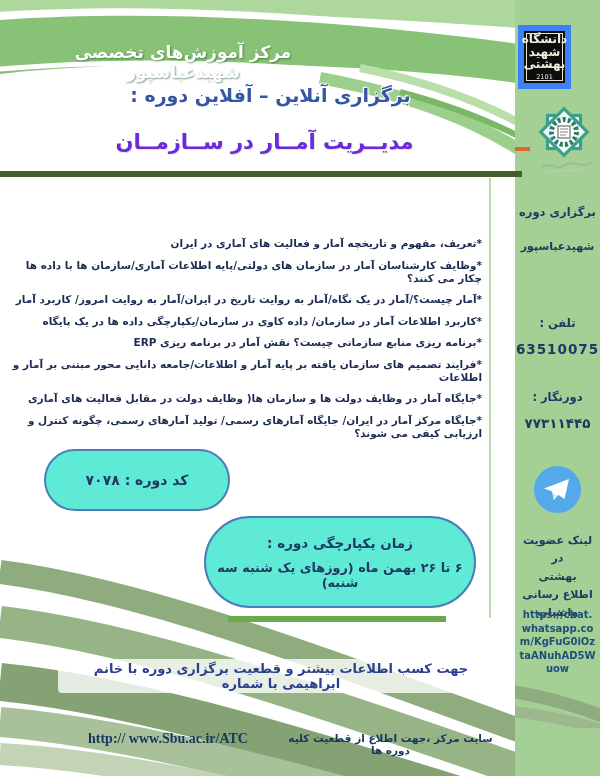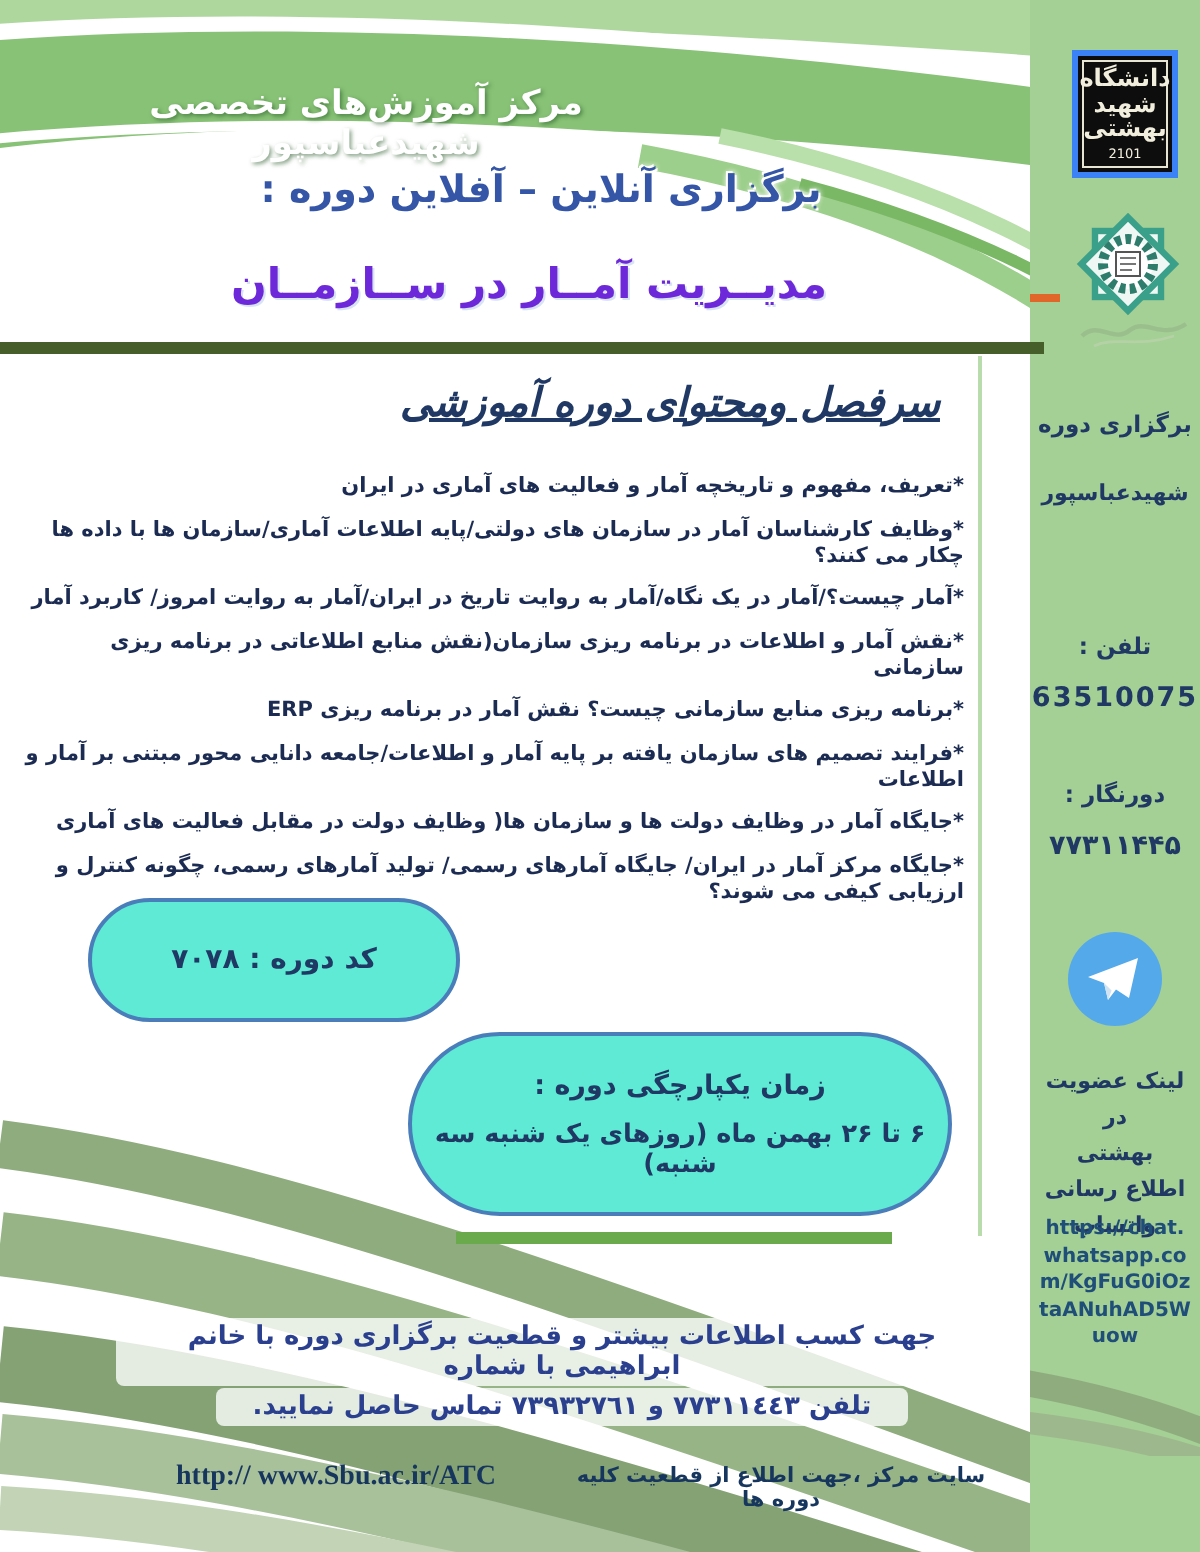--- a/index.html
+++ b/index.html
@@ -12,22 +12,22 @@
   .abs{position:absolute;}
 
   
   .header-waves{left:0;top:0;width:600px;height:200px;z-index:1;}
   .footer-waves{left:0;top:546px;width:600px;height:230px;z-index:1;}
 
   
   .sidebar{left:515px;top:0;width:85px;height:776px;background:#a4cf95;z-index:2;}
   .sidebar .txt{position:absolute;left:0;width:85px;text-align:center;color:#203864;direction:rtl;}
   .uni-logo{
-    position:absolute;left:21px;top:25px;width:53px;height:64px;
-    background:#0d0d0d;border:3px solid #3b82f6;box-sizing:border-box;
+    position:absolute;left:3px;top:25px;width:53px;height:64px;
+    background:#0d0d0d;border:6px solid #3b82f6;box-sizing:border-box;
     display:flex;flex-direction:column;align-items:center;justify-content:center;
     box-shadow:inset 0 0 0 2px #0d0d0d, inset 0 0 0 3px #e8e4d4;
     z-index:3;
   }
   .uni-logo .uni-name{
     color:#f2eedd;font-weight:bold;font-size:12px;line-height:1.05;
     width:52px;text-align:center;direction:rtl;
   }
   .uni-logo .uni-year{color:#f2eedd;font-size:6.5px;margin-top:2px;}
   .emblem{position:absolute;left:18px;top:105px;z-index:3;}
@@ -180,41 +180,39 @@
     <path d="M-5,8 C30,14 60,22 90,34" stroke="#8fac7e" stroke-width="13" fill="none"></path>
     <path d="M-5,28 C30,32 60,38 90,48" stroke="#9db88d" stroke-width="11" fill="none"></path>
   </svg>
 
   <div class="abs org-name">مرکز آموزش‌های تخصصی شهیدعباسپور</div>
   <div class="abs delivery-mode">برگزاری آنلاین – آفلاین دوره :</div>
   <div class="abs course-title">مدیــریت آمــار در ســازمــان</div>
   <div class="abs header-bar"></div>
   <div class="abs content-rule"></div>
 
-  <div class="abs section-title">سرفصل ومحتوای دوره آموزشی</div>
   <div class="abs topics">
       <div>*تعریف، مفهوم و تاریخچه آمار و فعالیت های آماری در ایران</div>
       <div>*وظایف کارشناسان آمار در سازمان های دولتی/پایه اطلاعات آماری/سازمان ها با داده ها چکار می کنند؟</div>
       <div>*آمار چیست؟/آمار در یک نگاه/آمار به روایت تاریخ در ایران/آمار به روایت امروز/ کاربرد آمار</div>
-      <div>*نقش آمار و اطلاعات در برنامه ریزی سازمان(نقش منابع اطلاعاتی در برنامه ریزی سازمانی</div>
+      <div>*کاربرد اطلاعات آمار در سازمان/ داده کاوی در سازمان/یکپارچگی داده ها در یک پایگاه</div>
       <div>*برنامه ریزی منابع سازمانی چیست؟ نقش آمار در برنامه ریزی ERP</div>
       <div>*فرایند تصمیم های سازمان یافته بر پایه آمار و اطلاعات/جامعه دانایی محور مبتنی بر آمار و اطلاعات</div>
       <div>*جایگاه آمار در وظایف دولت ها و سازمان ها( وظایف دولت در مقابل فعالیت های آماری</div>
       <div>*جایگاه مرکز آمار در ایران/ جایگاه آمارهای رسمی/ تولید آمارهای رسمی، چگونه کنترل و ارزیابی کیفی می شوند؟</div>
     </div>
 
   <div class="abs pill code-pill">
     <div>کد دوره : ۷۰۷۸</div>
   </div>
 
   <div class="abs pill schedule-pill">
     <div class="l1">زمان یکپارچگی دوره :</div>
     <div class="l2">۶ تا ۲۶ بهمن ماه (روزهای یک شنبه سه شنبه)</div>
   </div>
 
   <div class="abs section-divider"></div>
 
   <div class="abs contact1">جهت کسب اطلاعات بیشتر و قطعیت برگزاری دوره با خانم ابراهیمی با شماره</div>
-  <div class="abs contact2">تلفن ٧٧٣١١٤٤٣ و ٧٣٩٣٢٧٦١ تماس حاصل نمایید.</div>
   <div class="abs site-url">http:// www.Sbu.ac.ir/ATC</div>
   <div class="abs site-note">سایت مرکز ،جهت اطلاع از قطعیت کلیه دوره ها</div>
 
 </div>
 
 </body></html>

